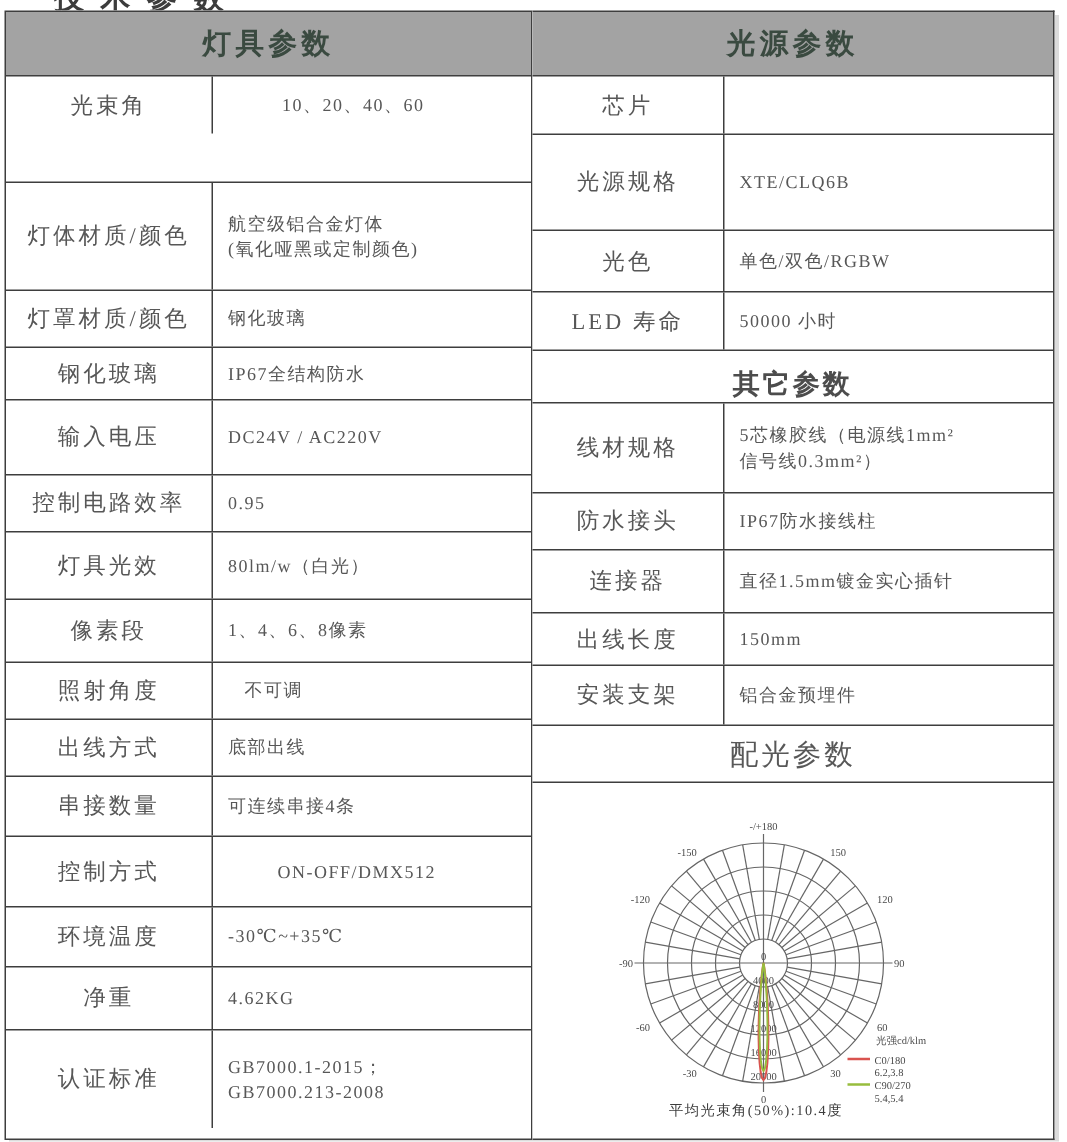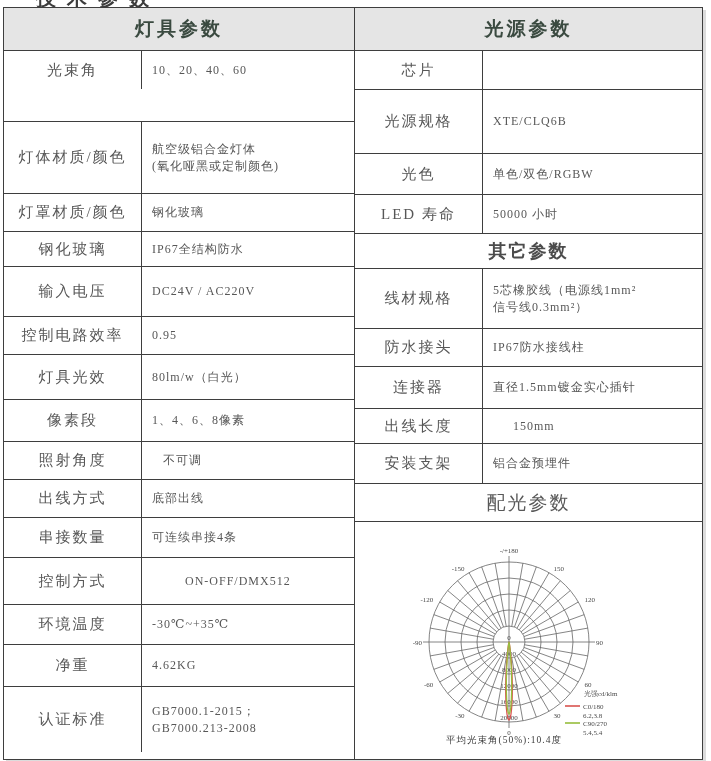--- a/index.html
+++ b/index.html
@@ -16,21 +16,21 @@
     letter-spacing:11px;color:#3c3c3c;
   }
   .tbl-wrap{
     position:absolute;left:3px;top:7px;width:700px;display:flex;align-items:stretch;
     box-shadow:3px 3px 0 0 #dcdcdc;
   }
   .coltbl{box-sizing:border-box;border:1px solid #3e3e3e;background:#fff;}
   .coltbl.left{width:352px;}
   .coltbl.right{width:348px;border-left:none;}
   .hdr{
-    box-sizing:border-box;height:42px;background:#e5e5e5;
+    box-sizing:border-box;height:42px;background:#a3a3a3;
     display:flex;align-items:center;justify-content:center;
     font-size:19px;font-weight:bold;letter-spacing:3px;color:#3a4a40;
   }
   .trow{
     box-sizing:border-box;display:flex;align-items:stretch;border-top:1px solid #3e3e3e;
   }
   .lbl{
     box-sizing:border-box;border-right:1px solid #3e3e3e;
     display:flex;align-items:center;justify-content:center;text-align:center;
     font-size:15px;letter-spacing:2px;color:#575757;
@@ -55,21 +55,21 @@
 <body>
 
 <div class="title-sliver">
   <span>技术参数</span>
 </div>
 
 <div class="tbl-wrap">
   <div class="coltbl left">
     <div class="hdr">灯具参数</div>
     <div id="left-rows">
-        <div class="trow" style="height: 39px;">
+        <div class="trow" style="height: 39px; gap: 36px;">
           <div class="lbl">光束角</div>
           <div class="val">10、20、40、60</div>
         </div>
         <div class="trow" style="height: 72px; margin-top: 32px;">
           <div class="lbl">灯体材质/颜色</div>
           <div class="val">航空级铝合金灯体
 (氧化哑黑或定制颜色)</div>
         </div>
         <div class="trow" style="height: 38px;">
           <div class="lbl">灯罩材质/颜色</div>
@@ -137,37 +137,37 @@
           <div class="val">XTE/CLQ6B</div>
         </div>
         <div class="trow" style="height: 41px;">
           <div class="lbl">光色</div>
           <div class="val">单色/双色/RGBW</div>
         </div>
         <div class="trow" style="height: 39px;">
           <div class="lbl">LED 寿命</div>
           <div class="val">50000 小时</div>
         </div>
-        <div class="trow section" style="height: 35px;">
+        <div class="trow section" style="height: 35px; align-items: flex-end;">
           <div class="section-title">其它参数</div>
         </div>
         <div class="trow" style="height: 60px;">
           <div class="lbl">线材规格</div>
           <div class="val">5芯橡胶线（电源线1mm²
 信号线0.3mm²）</div>
         </div>
         <div class="trow" style="height: 38px;">
           <div class="lbl">防水接头</div>
           <div class="val">IP67防水接线柱</div>
         </div>
         <div class="trow" style="height: 42px;">
           <div class="lbl">连接器</div>
           <div class="val">直径1.5mm镀金实心插针</div>
         </div>
-        <div class="trow" style="height: 35px; gap: 20px;">
+        <div class="trow" style="height: 35px;">
           <div class="lbl">出线长度</div>
           <div class="val">150mm</div>
         </div>
         <div class="trow" style="height: 40px;">
           <div class="lbl">安装支架</div>
           <div class="val">铝合金预埋件</div>
         </div>
         <div class="trow section" style="height: 38px;">
           <div class="section-title">配光参数</div>
         </div>

